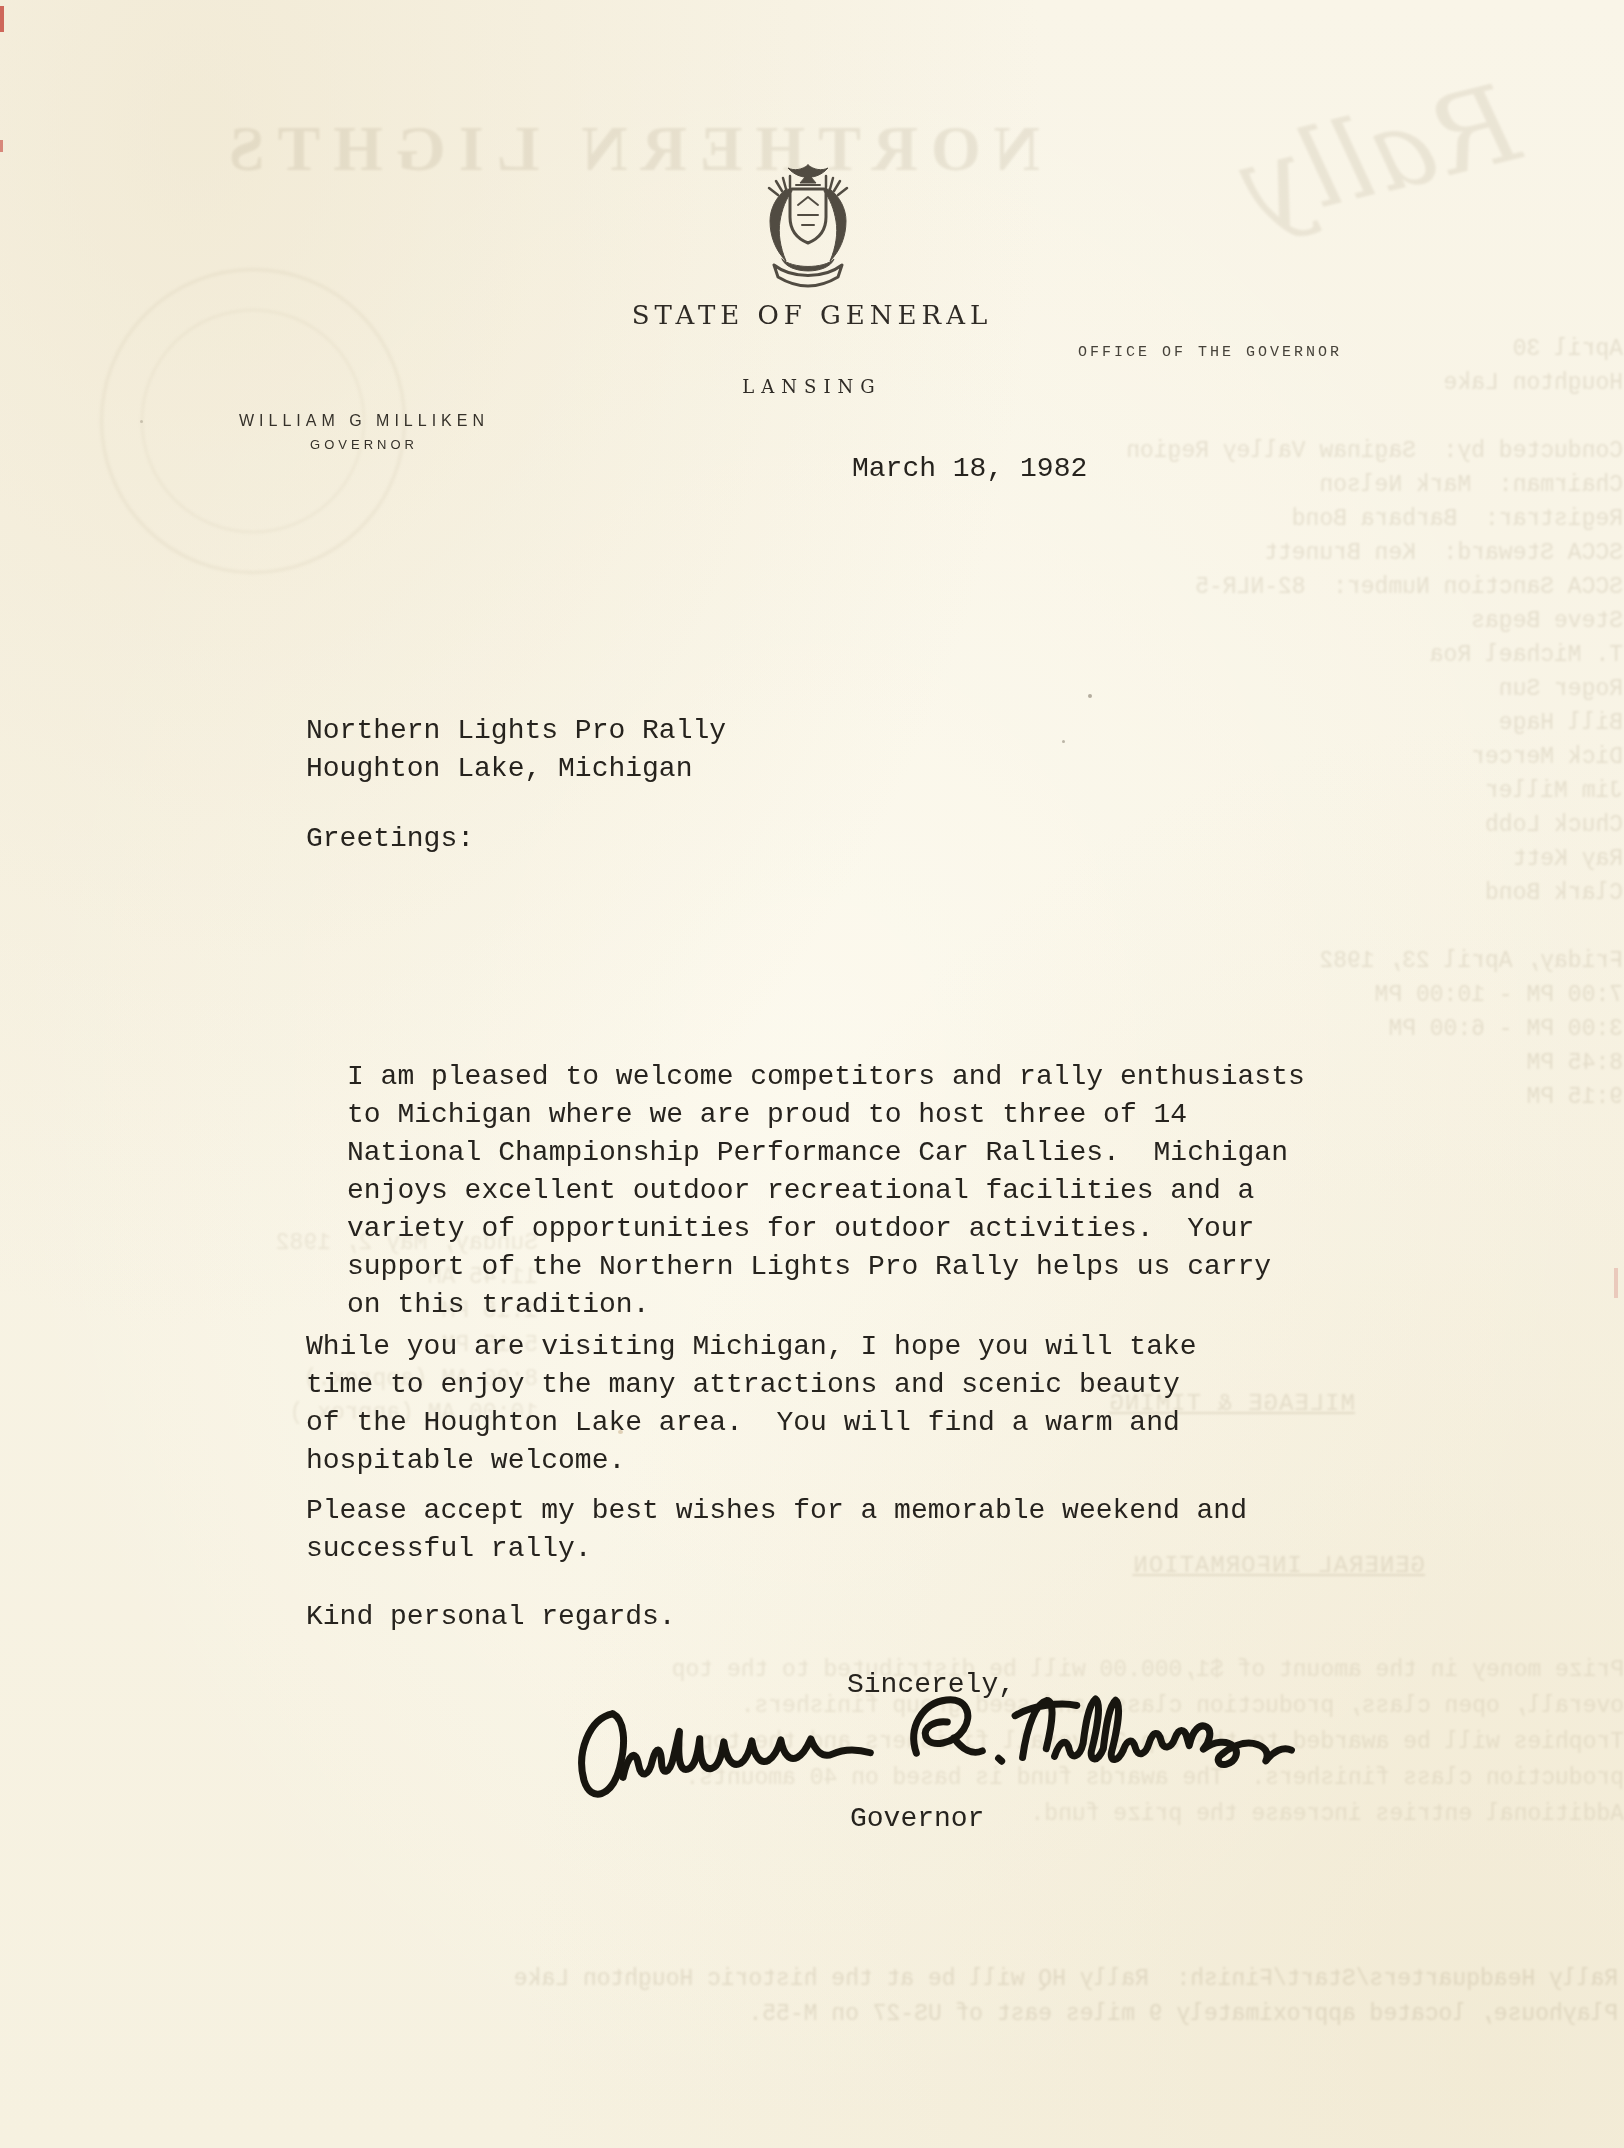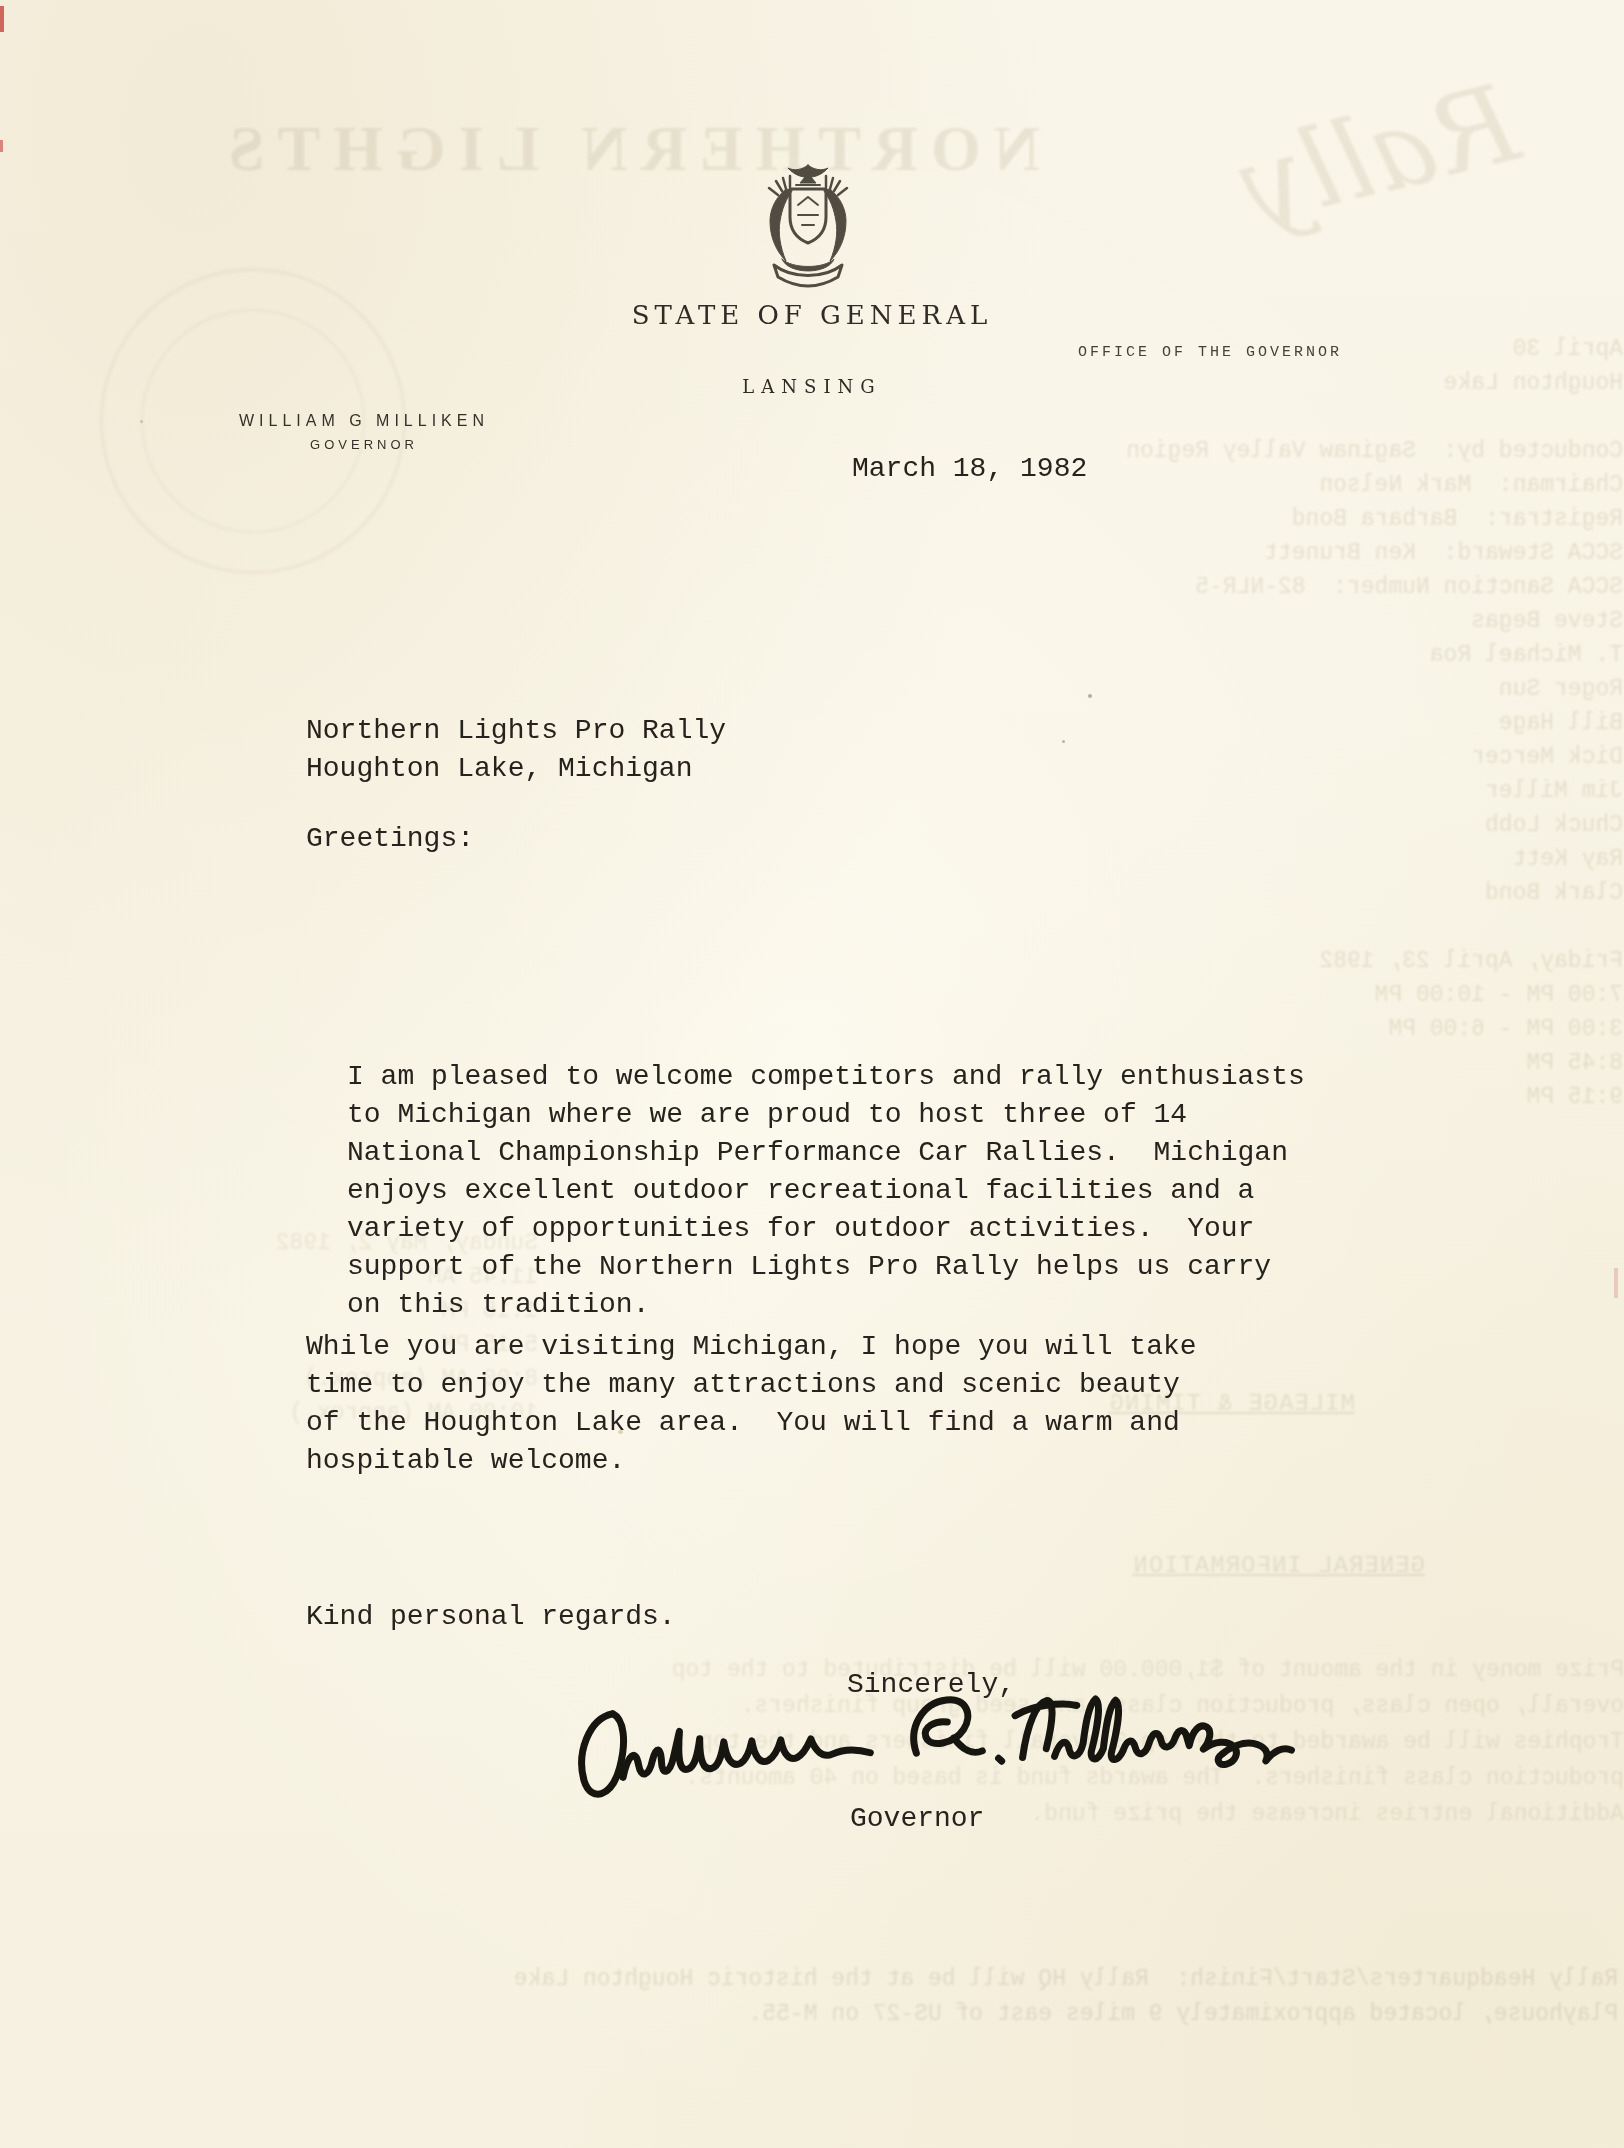--- a/index.html
+++ b/index.html
@@ -159,20 +159,22 @@
 to Michigan where we are proud to host three of 14
 National Championship Performance Car Rallies.  Michigan
 enjoys excellent outdoor recreational facilities and a
 variety of opportunities for outdoor activities.  Your
 support of the Northern Lights Pro Rally helps us carry
 on this tradition.</div>
   <div class="type p3">While you are visiting Michigan, I hope you will take
 time to enjoy the many attractions and scenic beauty
 of the Houghton Lake area.  You will find a warm and
 hospitable welcome.</div>
+  <div class="type p4">Please accept my best wishes for a memorable weekend and
+successful rally.</div>
   <div class="type regards">Kind personal regards.</div>
   <div class="type closing">Sincerely,</div>
 
   <svg class="signature" viewBox="0 0 730 125">
     <g fill="none" stroke="#17150f" stroke-width="7" stroke-linecap="round" stroke-linejoin="round">
       <path d="M44,22 C20,26 6,60 13,88 C19,110 40,106 49,76 C57,50 55,28 44,22"></path>
       <path d="M52,86 C58,62 66,58 68,74 C70,88 78,86 82,70 C86,56 91,56 91,72 C91,86 99,84 103,68 L110,42 C107,70 109,82 117,80 C125,78 128,62 130,50 C129,72 133,82 141,80 C149,78 152,64 154,54 C156,72 162,80 170,76 C177,72 180,62 182,54 C184,70 190,78 198,74 C205,70 209,60 211,54 C213,68 219,76 227,72 C235,68 239,58 241,54 C245,66 252,74 262,70 C274,65 288,66 300,70"></path>
       <path d="M346,72 C338,46 354,22 378,20 C398,18 404,36 394,50 C384,64 360,68 356,56 C353,46 366,40 378,42 M384,58 C392,70 402,76 412,72"></path>
       <path d="M428,80 l3,3"></path>
       <path d="M452,80 C458,46 468,26 478,24 C486,24 484,44 476,72 M446,38 C464,28 492,26 508,30"></path>

